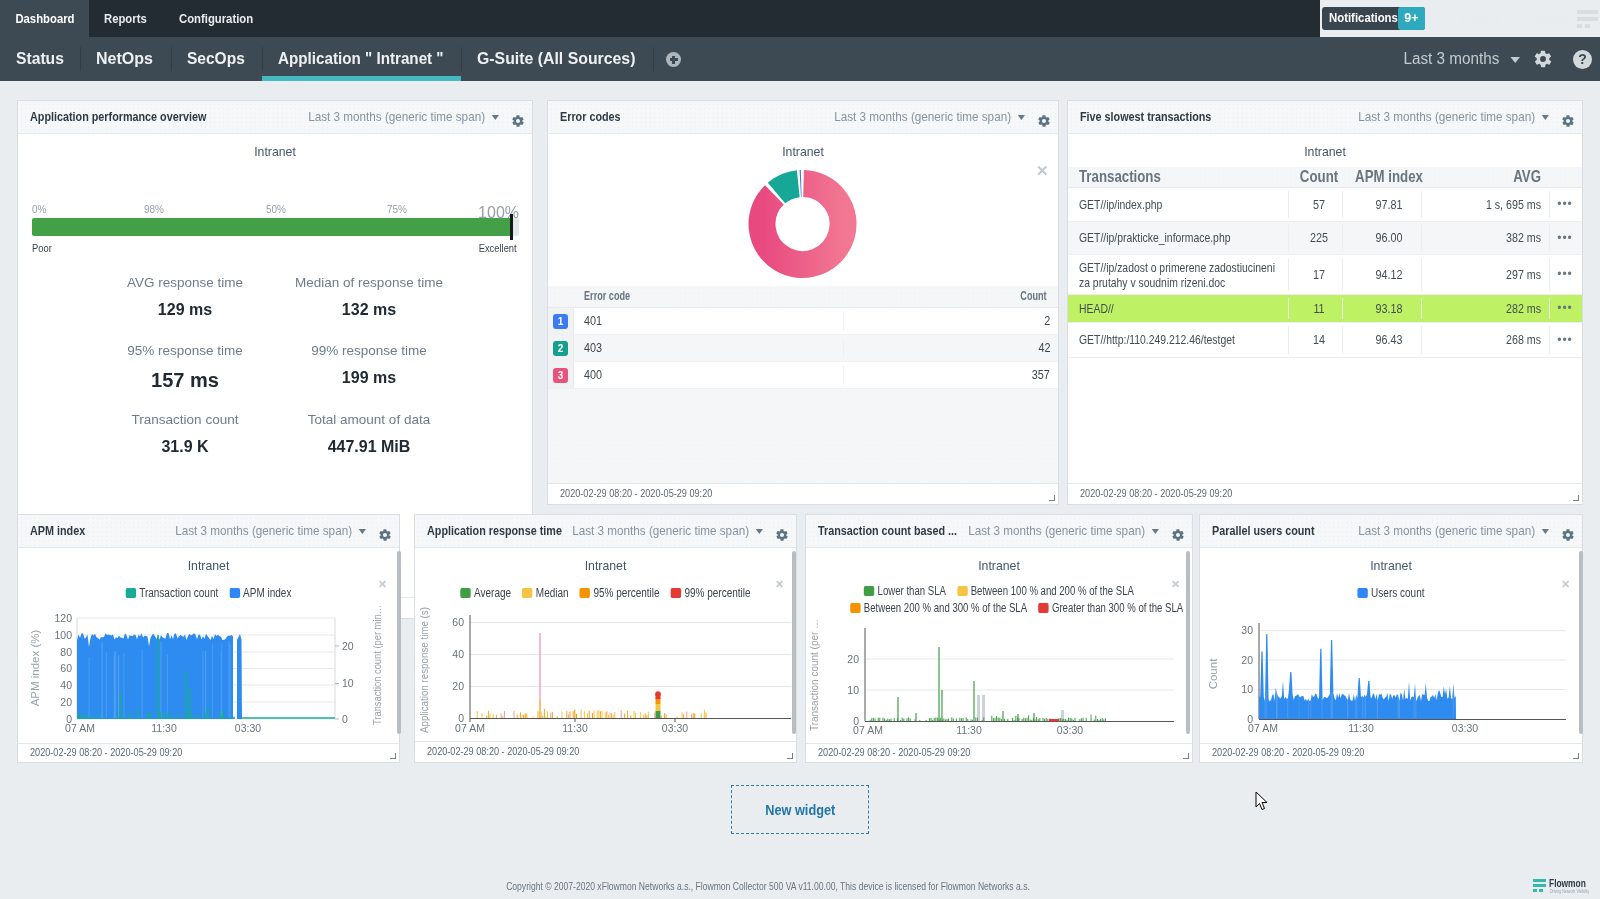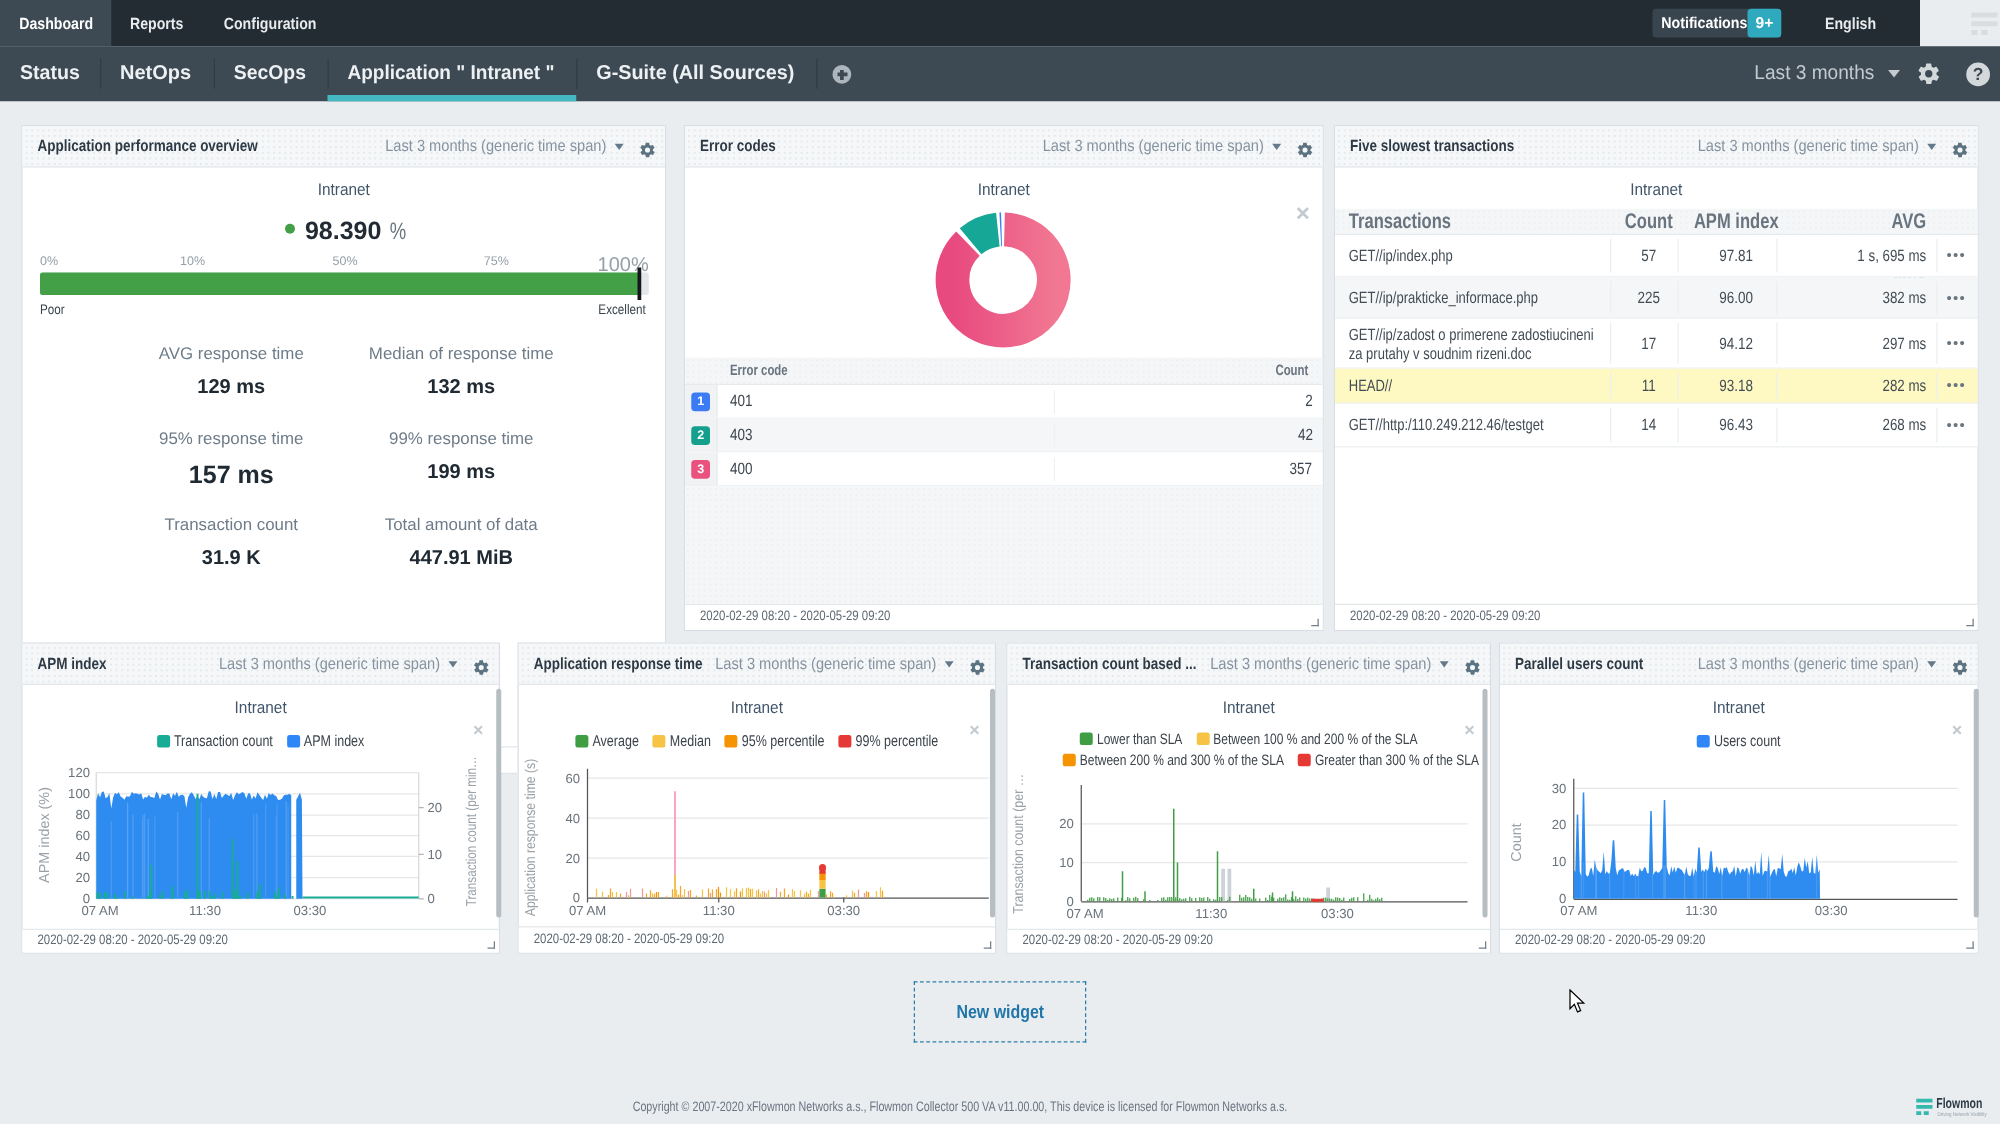--- a/index.html
+++ b/index.html
@@ -1,17 +1,17 @@
 <!DOCTYPE html>
 <html><head><meta charset="utf-8">
 <style>
 *{margin:0;padding:0;box-sizing:border-box}
 html,body{width:1600px;height:899px;overflow:hidden;background:#e9edf0;font-family:"Liberation Sans",sans-serif}
 .abs{position:absolute}
-.topbar{position:absolute;left:0;top:0;width:1536px;height:37px;background:#232c33}
+.topbar{position:absolute;left:0;top:0;width:1320px;height:37px;background:#232c33}
 .dashtab{position:absolute;left:0;top:0;width:89px;height:37px;background:#3d4a53;color:#fff;font-size:13px;font-weight:bold;line-height:37px;text-align:center}
 .topmenu{position:absolute;top:0;height:37px;line-height:37px;color:#e8ecee;font-size:13px;font-weight:bold}
 .subnav{position:absolute;left:0;top:37px;width:1600px;height:44px;background:#3d4a53}
 .subtab{position:absolute;top:0;height:44px;line-height:43px;color:#eef1f3;font-size:16px;font-weight:bold;white-space:nowrap}
 .subsep{position:absolute;top:10px;height:24px;width:1px;background:#313c44}
 .widget{position:absolute;background:#fff;border:1px solid #d8dee3}
 .whead{position:absolute;left:0;top:0;right:0;height:33px;background:#f5f7f8;border-bottom:1px solid #e3e8eb;background-image:radial-gradient(#e4e9ec 0.55px,transparent 0.65px);background-size:4.5px 4.5px;background-position:1px 1px}
 .wtitle{position:absolute;left:12px;top:0;line-height:32px;font-size:13px;font-weight:bold;color:#2d3a45;white-space:nowrap;transform:scaleX(0.83);transform-origin:left center}
 .wspan{position:absolute;top:0;line-height:32px;font-size:13px;color:#8593a0;white-space:nowrap;transform:scaleX(0.9);transform-origin:right center}
 .wfoot{position:absolute;left:0;right:0;bottom:0;height:21px;border-top:1px solid #e3e8eb;background:#fff}
@@ -67,24 +67,22 @@
   </div>
 <div class="widget" style="left:17px;top:100px;width:516px;height:519px">
 <div class="whead">
       <div class="wtitle">Application performance overview</div>
 <div class="wspan" style="right:33px">Last 3 months (generic time span)<span class="caret"></span></div>
 <div class="abs" style="right:7px;top:10px"><svg width="14" height="14" viewBox="0 0 24 24" style="vertical-align:middle">
           <path fill="#5c7382" d="M19.4 13c0-.3.1-.6.1-1s0-.7-.1-1l2.1-1.6c.2-.2.2-.4.1-.6l-2-3.4c-.1-.2-.4-.3-.6-.2l-2.5 1a7 7 0 0 0-1.7-1l-.4-2.6c0-.2-.2-.4-.5-.4h-4c-.2 0-.4.2-.5.4l-.4 2.6a7 7 0 0 0-1.7 1l-2.5-1c-.2-.1-.5 0-.6.2l-2 3.4c-.1.2-.1.5.1.6L4.6 11c0 .3-.1.6-.1 1s0 .7.1 1l-2.1 1.6c-.2.2-.2.4-.1.6l2 3.4c.1.2.4.3.6.2l2.5-1a7 7 0 0 0 1.7 1l.4 2.6c0 .2.2.4.5.4h4c.2 0 .4-.2.5-.4l.4-2.6a7 7 0 0 0 1.7-1l2.5 1c.2.1.5 0 .6-.2l2-3.4c.1-.2.1-.5-.1-.6L19.4 13zM12 15.5a3.5 3.5 0 1 1 0-7 3.5 3.5 0 0 1 0 7z"></path>
         </svg></div>
     </div>
 <div class="intranet" style="top:43px">Intranet</div>
-    <div class="abs" style="left:5px;right:0;top:73px;text-align:center">
-<span style="display:inline-block;width:8px;height:8px;border-radius:50%;background:#43a047;vertical-align:4px;margin-right:8px"></span><span style="font-size:20px;font-weight:bold;color:#222b33">98.390</span><span style="font-size:19px;color:#67757f;display:inline-block;transform:scaleX(0.78);margin-left:5px;vertical-align:0px">%</span></div>
     <div class="abs" style="left:14px;top:103px;font-size:10px;color:#959fa7">0%</div>
-    <div class="abs" style="left:116px;width:40px;text-align:center;top:103px;font-size:10px;color:#959fa7">10%</div>
+    <div class="abs" style="left:116px;width:40px;text-align:center;top:103px;font-size:10px;color:#959fa7">98%</div>
     <div class="abs" style="left:238px;width:40px;text-align:center;top:103px;font-size:10px;color:#959fa7">50%</div>
     <div class="abs" style="left:359px;width:40px;text-align:center;top:103px;font-size:10px;color:#959fa7">75%</div>
     <div class="abs" style="right:13px;top:103px;font-size:16px;color:#959fa7">100%</div>
     <div class="abs" style="left:14px;top:117px;width:487px;height:18px;background:#e4e6e8;border-radius:2px">
 <div style="position:absolute;left:0;top:0;width:479px;height:18px;background:#43a047;border-radius:2px 0 0 2px"></div>
 <div style="position:absolute;left:478px;top:-4px;width:3px;height:26px;background:#14181c"></div>
     </div>
     <div class="abs sxl" style="left:14px;top:141px;font-size:11px;color:#39434c;transform:scaleX(0.85)">Poor</div>
     <div class="abs sxr" style="right:15px;top:141px;font-size:11px;color:#39434c;transform:scaleX(0.85)">Excellent</div>
     <div class="abs" style="left:75px;top:174px;width:184px;text-align:center;font-size:13.5px;color:#6e7c89">AVG response time</div>
@@ -197,21 +195,21 @@
 <div class="abs sxl" style="left:11px;top:0;width:275px;line-height:15px;padding-top:5px;font-size:13px;color:#434c54;transform:scaleX(0.8)">GET//ip/zadost o primerene zadostiucineni<br>za prutahy v soudnim rizeni.doc</div>
 <div class="abs sxc" style="left:201px;width:100px;text-align:center;line-height:39px;font-size:13px;color:#434c54;transform:scaleX(0.83)">17</div>
 <div class="abs sxc" style="left:271px;width:100px;text-align:center;line-height:39px;font-size:13px;color:#434c54;transform:scaleX(0.83)">94.12</div>
 <div class="abs sxr" style="left:363px;width:110px;text-align:right;line-height:39px;font-size:13px;color:#434c54;transform:scaleX(0.82)">297 ms</div>
 <div class="abs" style="left:487px;width:20px;text-align:center;line-height:39px;font-size:12px;color:#6a7680;letter-spacing:1px">•••</div>
 <div class="abs" style="left:220px;top:3px;bottom:3px;width:1px;background:#eceff1"></div>
 <div class="abs" style="left:274px;top:3px;bottom:3px;width:1px;background:#eceff1"></div>
 <div class="abs" style="left:353px;top:3px;bottom:3px;width:1px;background:#eceff1"></div>
 <div class="abs" style="left:481px;top:3px;bottom:3px;width:1px;background:#eceff1"></div>
     </div>
-    <div class="abs" style="left:0;top:194px;right:0;height:28px;background:#fef9c3;border-bottom:1px solid #eceff1">
+    <div class="abs" style="left:0;top:194px;right:0;height:28px;background:#bef264;border-bottom:1px solid #eceff1">
 <div class="abs sxl" style="left:11px;top:0;width:275px;line-height:27px;font-size:13px;color:#434c54;transform:scaleX(0.8)">HEAD//</div>
 <div class="abs sxc" style="left:201px;width:100px;text-align:center;line-height:27px;font-size:13px;color:#434c54;transform:scaleX(0.83)">11</div>
 <div class="abs sxc" style="left:271px;width:100px;text-align:center;line-height:27px;font-size:13px;color:#434c54;transform:scaleX(0.83)">93.18</div>
 <div class="abs sxr" style="left:363px;width:110px;text-align:right;line-height:27px;font-size:13px;color:#434c54;transform:scaleX(0.82)">282 ms</div>
 <div class="abs" style="left:487px;width:20px;text-align:center;line-height:27px;font-size:12px;color:#6a7680;letter-spacing:1px">•••</div>
 <div class="abs" style="left:220px;top:3px;bottom:3px;width:1px;background:#eceff1"></div>
 <div class="abs" style="left:274px;top:3px;bottom:3px;width:1px;background:#eceff1"></div>
 <div class="abs" style="left:353px;top:3px;bottom:3px;width:1px;background:#eceff1"></div>
 <div class="abs" style="left:481px;top:3px;bottom:3px;width:1px;background:#eceff1"></div>
     </div>

